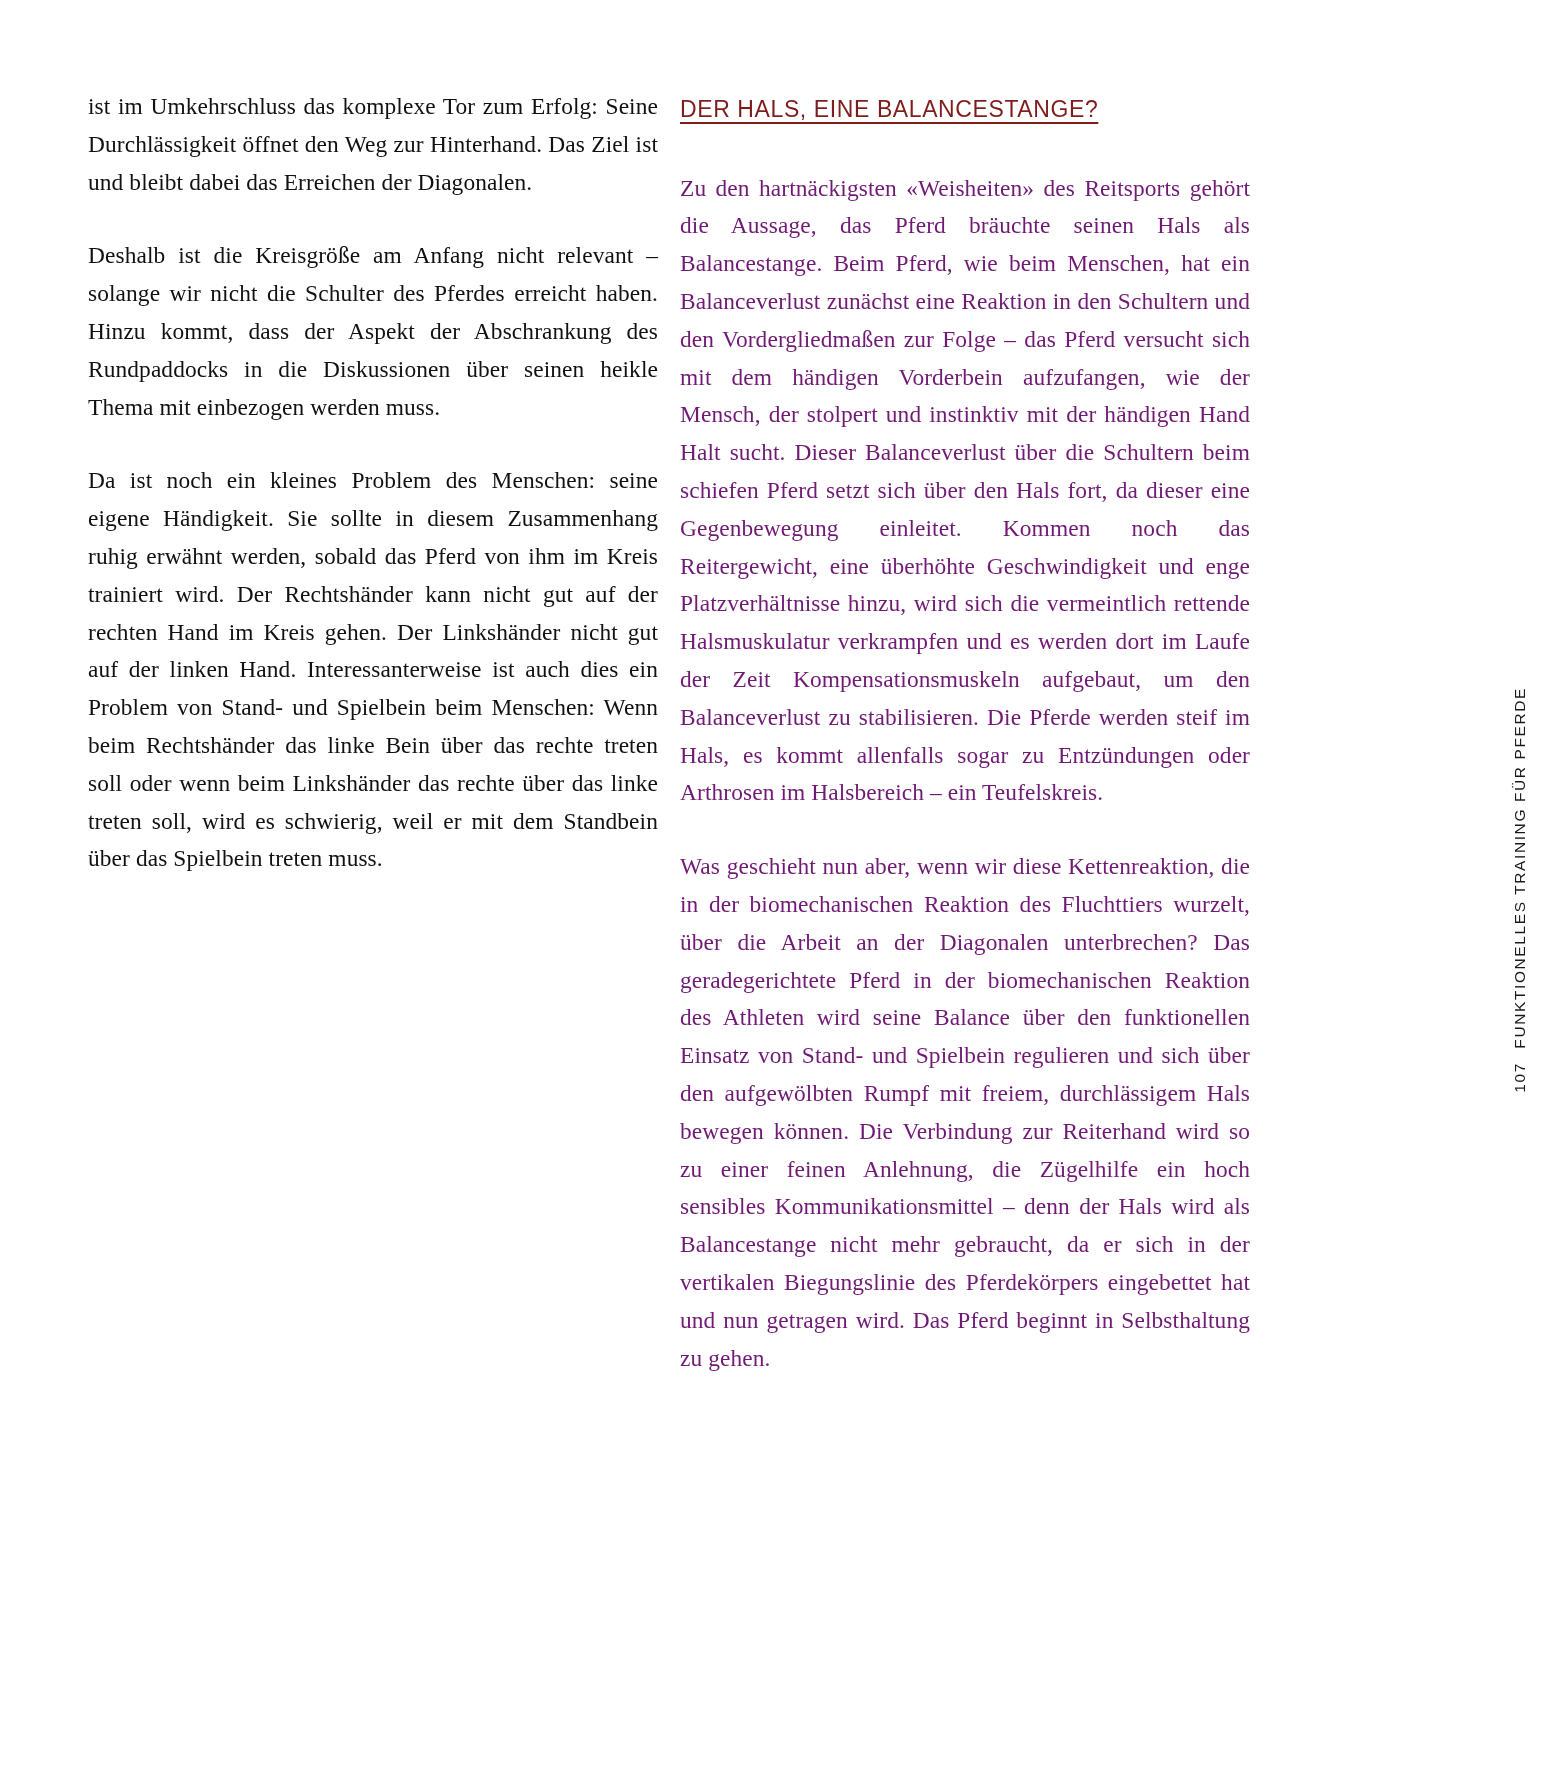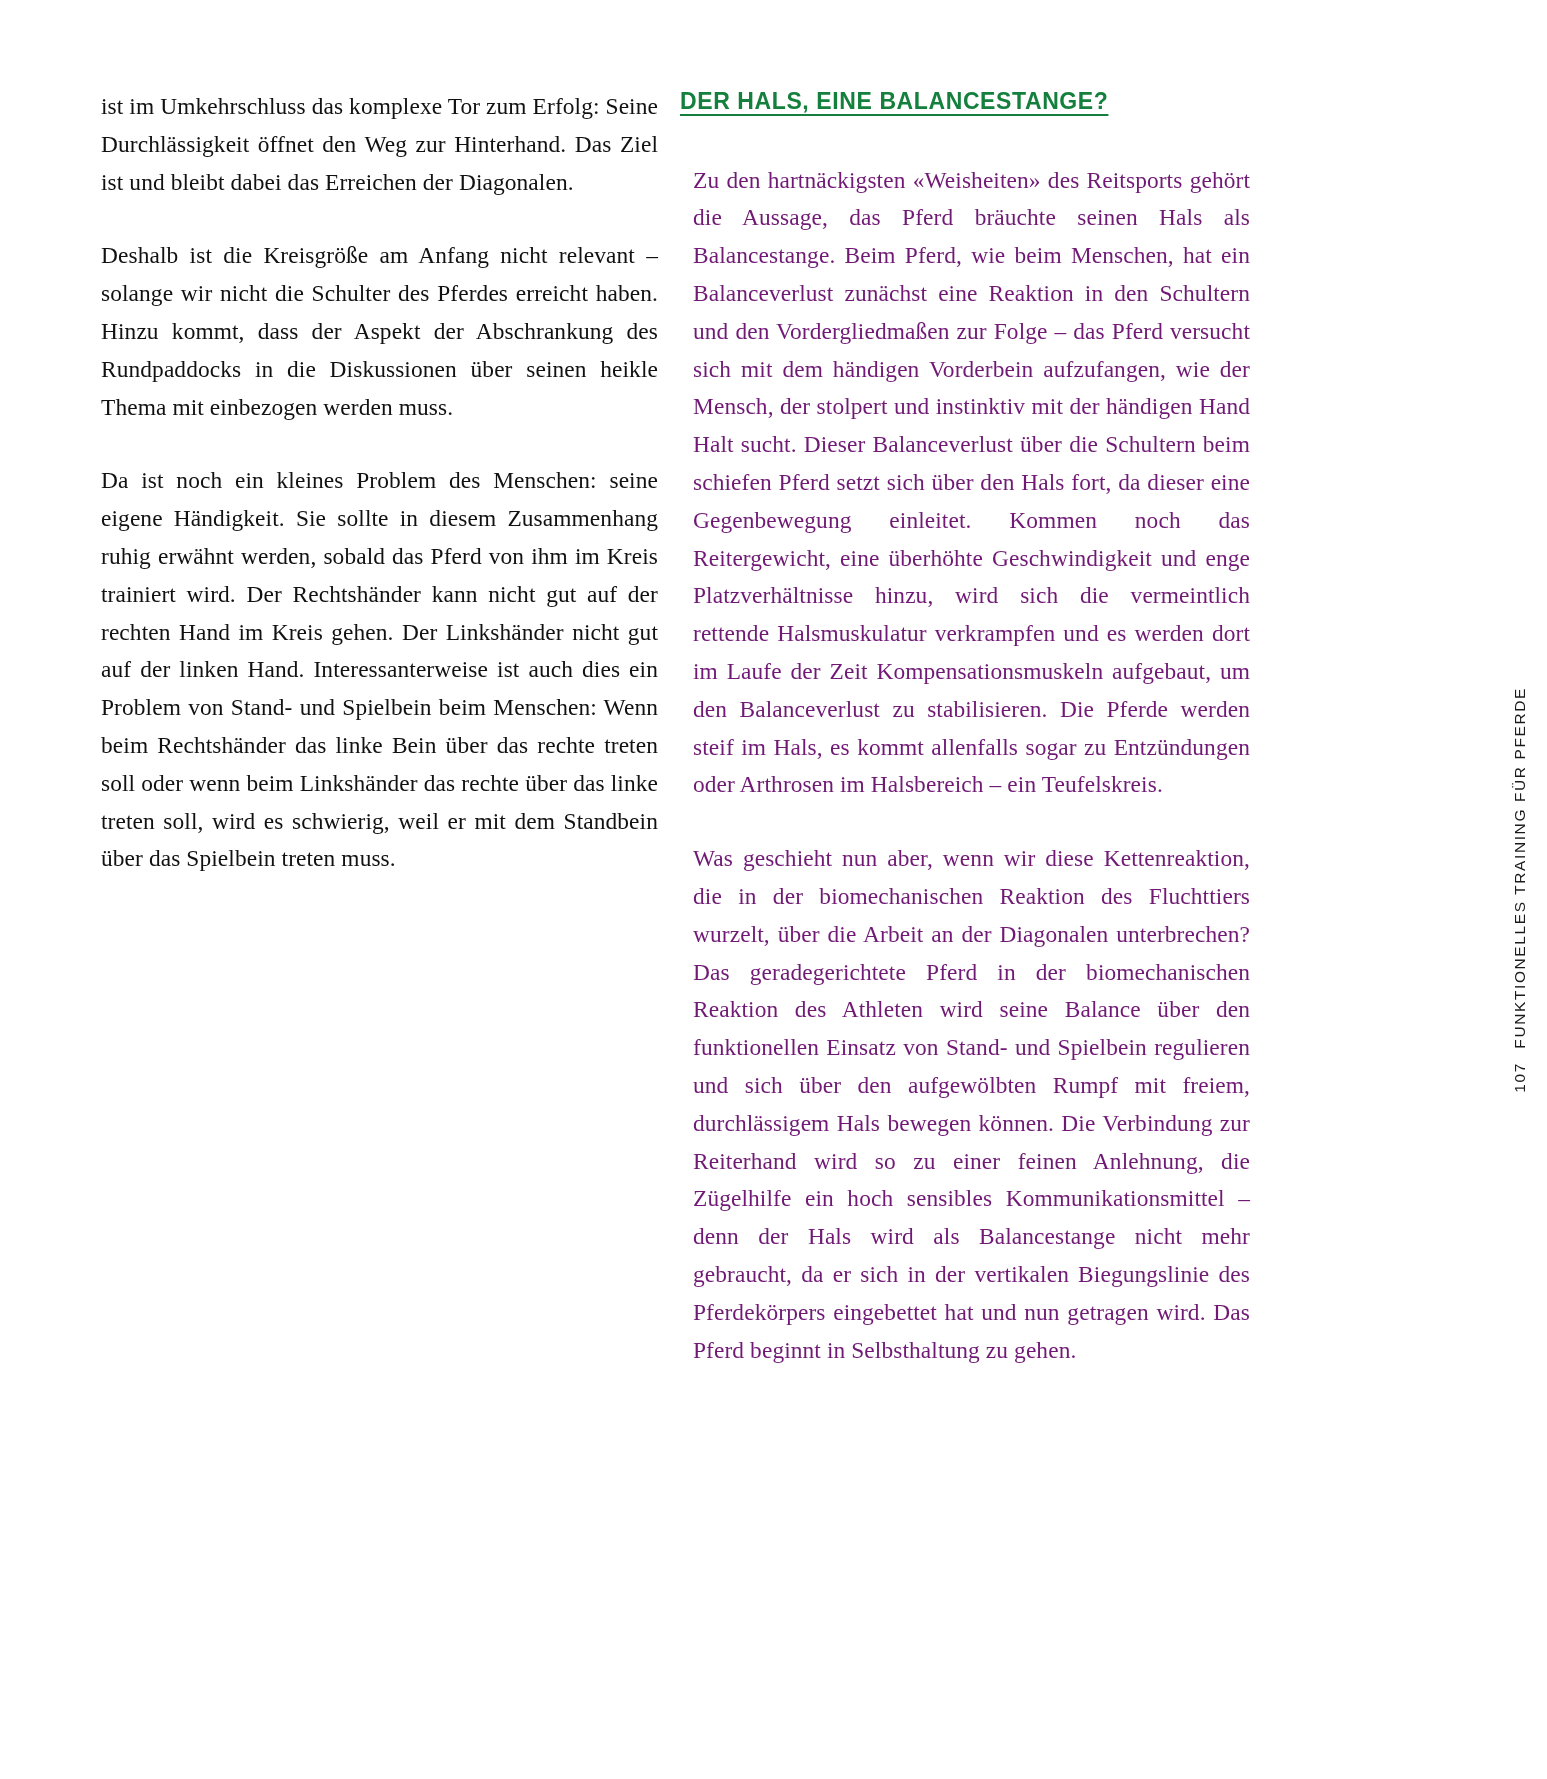--- a/index.html
+++ b/index.html
@@ -28,39 +28,39 @@
     width: 570px;
   }
   .body-text {
     font-family: "Liberation Serif", "DejaVu Serif", serif;
     font-size: 23.4px;
     line-height: 37.8px;
     text-align: justify;
     text-justify: inter-word;
     hyphens: manual;
     color: #111111;
-    margin: 0 0 36px 13px;
+    margin: 0 0 36px 0;
     letter-spacing: 0.1px;
   }
   .body-text:last-child { margin-bottom: 0; }
 
   .col-right .body-text {
     color: #701a75;
   }
 
   .section-heading {
     font-family: "Liberation Sans", "DejaVu Sans", sans-serif;
     font-size: 23px;
-    font-weight: 700;
+    font-weight: 400;
     letter-spacing: 0.6px;
-    color: #15803d;
+    color: #7f1d1d;
     text-decoration: underline;
     text-underline-offset: 5px;
     text-decoration-thickness: 2px;
-    margin: 0 0 46px 0;
+    margin: 8px 0 46px 0;
     line-height: 1.2;
   }
 
   .side-running-head {
     position: absolute;
     right: 18px;
     top: 50%;
     transform-origin: center center;
     transform: translateY(-50%) rotate(180deg);
     writing-mode: vertical-rl;

